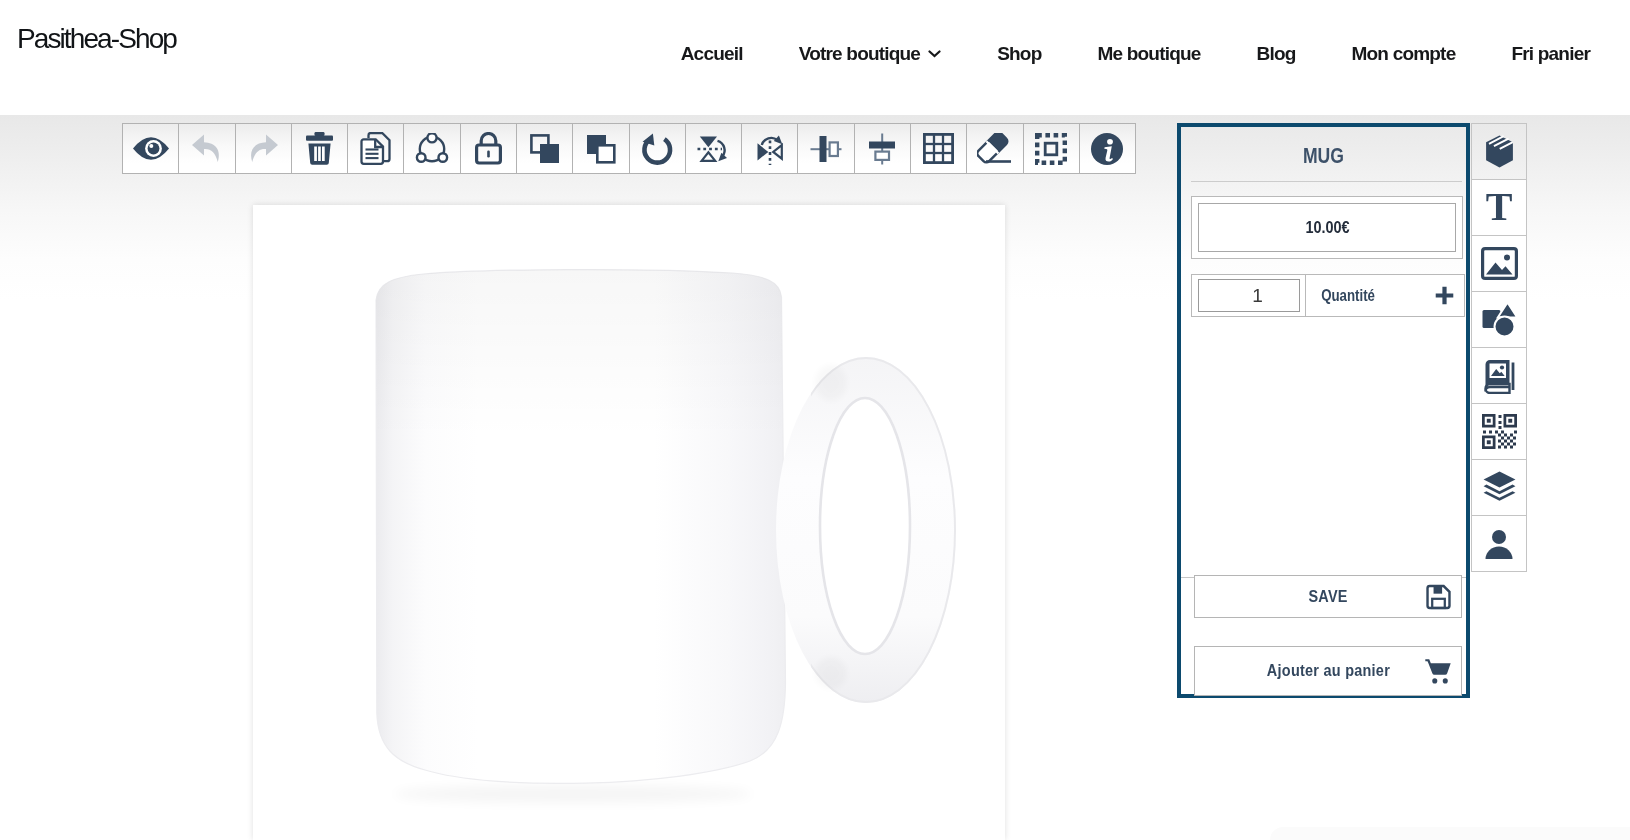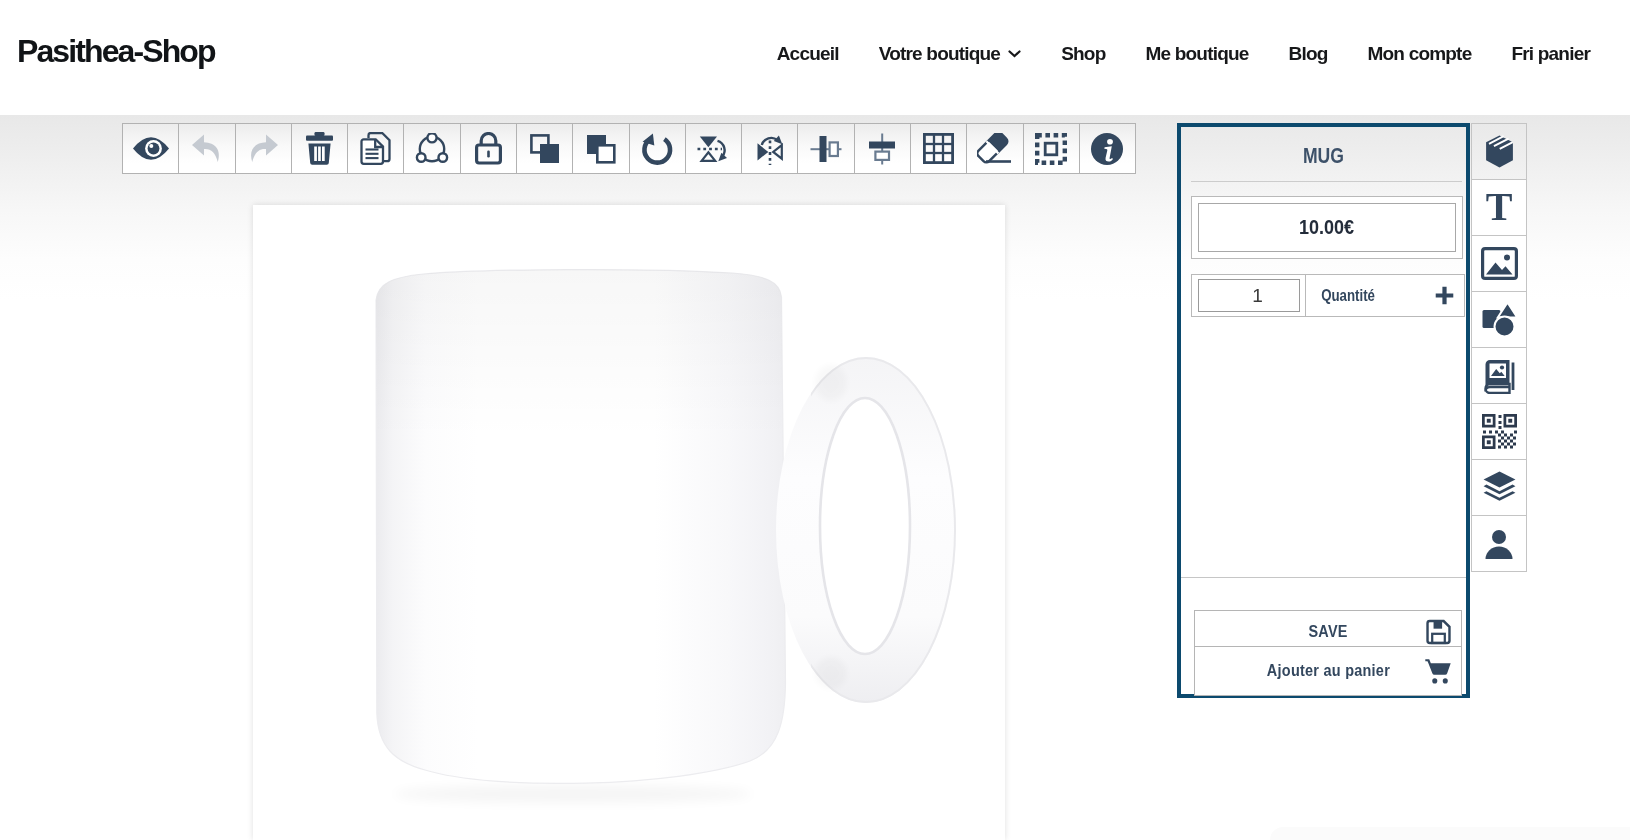--- a/index.html
+++ b/index.html
@@ -2,23 +2,23 @@
 <html><head>
 <meta charset="utf-8">
 <style>
   * { margin:0; padding:0; box-sizing:border-box; }
   html,body { width:1630px; height:840px; overflow:hidden; background:#fff;
     font-family:"Liberation Sans", sans-serif; }
   #page { position:relative; width:1630px; height:840px; }
   #bg { position:absolute; left:0; top:115px; width:1630px; height:725px;
     background:linear-gradient(to bottom,#e8e8e8 0px,#eeeeee 40px,#f7f7f7 95px,#fdfdfd 145px,#ffffff 185px); }
   
-  #logo { position:absolute; left:17px; top:33px; font-size:32px; font-weight:bold;
+  #logo { position:absolute; left:17px; top:23px; font-size:28px; font-weight:normal;
     color:#111417; letter-spacing:-1.9px; }
-  #nav { position:absolute; right:40px; top:43px; display:flex; gap:40px;
+  #nav { position:absolute; right:40px; top:43px; display:flex; gap:56px;
     font-size:19px; font-weight:bold; color:#17181a; white-space:nowrap; align-items:center; letter-spacing:-0.8px; }
   #nav .chev { margin-left:8px; display:inline-block; vertical-align:2px; }
   
   #toolbar { position:absolute; left:122px; top:123px; width:1014px; height:51px;
     display:flex; border:1px solid #b2b2b2; }
   #toolbar .cell { flex:1 1 0; border-right:1px solid #b2b2b2;
     background:linear-gradient(to bottom,#ececec 0%,#f9f9f9 45%,#ffffff 80%);
     display:flex; align-items:center; justify-content:center; }
   #toolbar .cell:last-child { border-right:none; }
   
@@ -27,37 +27,37 @@
   
   #panel { position:absolute; left:1177px; top:123px; width:293px; height:575px;
     border:4px solid #0c4a6e; }
   #panel .title { position:absolute; top:16px; left:0; width:100%; text-align:center;
     font-size:22px; font-weight:bold; color:#3d5169; transform:scaleX(0.8); }
   #panel .sep { position:absolute; top:54px; left:10px; width:271px; border-top:1px solid #cccccc; }
   #priceOuter { position:absolute; left:10px; top:69px; width:272px; height:63px;
     border:1px solid #b9b9b9; background:#fff; }
   #priceInner { position:absolute; left:6px; top:6px; right:6px; bottom:6px;
     border:1px solid #a8a8a8; background:#fff; display:flex; align-items:center; justify-content:center;
-    font-size:20px; font-weight:bold; color:#232c3a; }
+    font-size:16px; font-weight:bold; color:#232c3a; }
   #priceInner span { display:inline-block; transform:scaleX(0.9); }
   #qtyRow { position:absolute; left:10px; top:147px; width:274px; height:43px;
     border:1px solid #b9b9b9; background:#fff; display:flex; }
   #qtyLeft { width:114px; border-right:1px solid #b9b9b9; position:relative; }
   #qtyInput { position:absolute; left:6px; top:4px; width:102px; height:33px;
     border:1px solid #9a9a9a; background:#fff; text-align:center; line-height:31px;
     font-size:19px; color:#3a3a3a; padding-left:17px; }
   #qtyRight { flex:1; display:flex; align-items:center; justify-content:space-between;
     padding-right:9px; }
   #qtyRight .lbl { font-size:17px; font-weight:bold; color:#33475e; margin-right:9px;
     display:inline-block; transform:scaleX(0.78); transform-origin:right center; }
   #panel .sep2 { position:absolute; top:450px; left:0px; width:100%; border-top:1px solid #c6c6c6; }
   .pbtn { position:absolute; left:13px; width:268px; height:43px; background:#fff;
     border:1px solid #b5b5b5; display:flex; align-items:center; justify-content:center;
     font-size:17px; font-weight:bold; color:#33475e; letter-spacing:0.3px; }
-  #btnSave { top:483px; }
+  #btnSave { top:448px; }
   #btnCart { top:519px; height:50px; }
   .pbtn svg { position:absolute; right:9px; top:50%; transform:translateY(-50%); }
   .btxt { display:inline-block; transform:scaleX(0.85); }
   
   #strip { position:absolute; left:1471px; top:123px; width:56px; }
   #strip .scell { width:56px; height:57px; border:1px solid #c4c4c4; margin-top:-1px;
     background:#fff; display:flex; align-items:center; justify-content:center; }
   #strip .scell:first-child { margin-top:0; background:transparent; }
 </style>
 </head>

